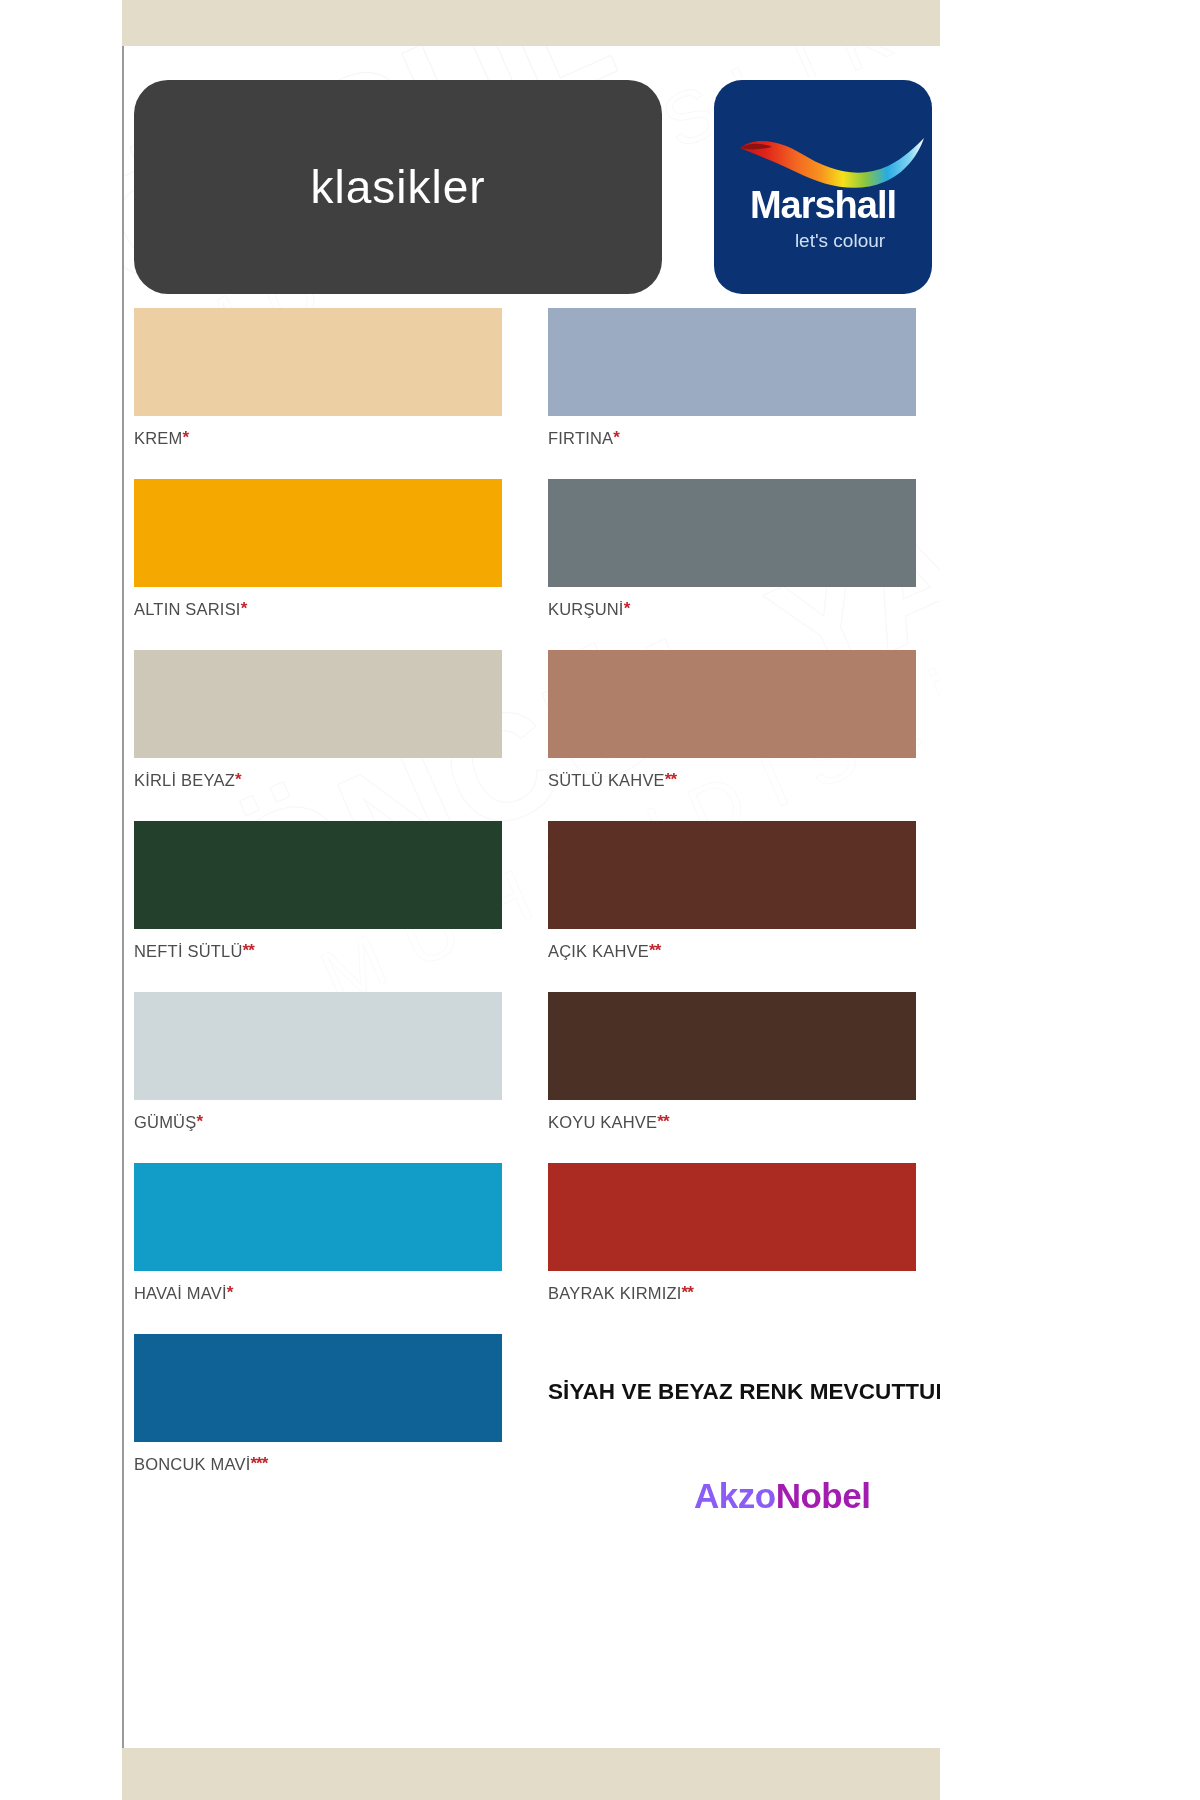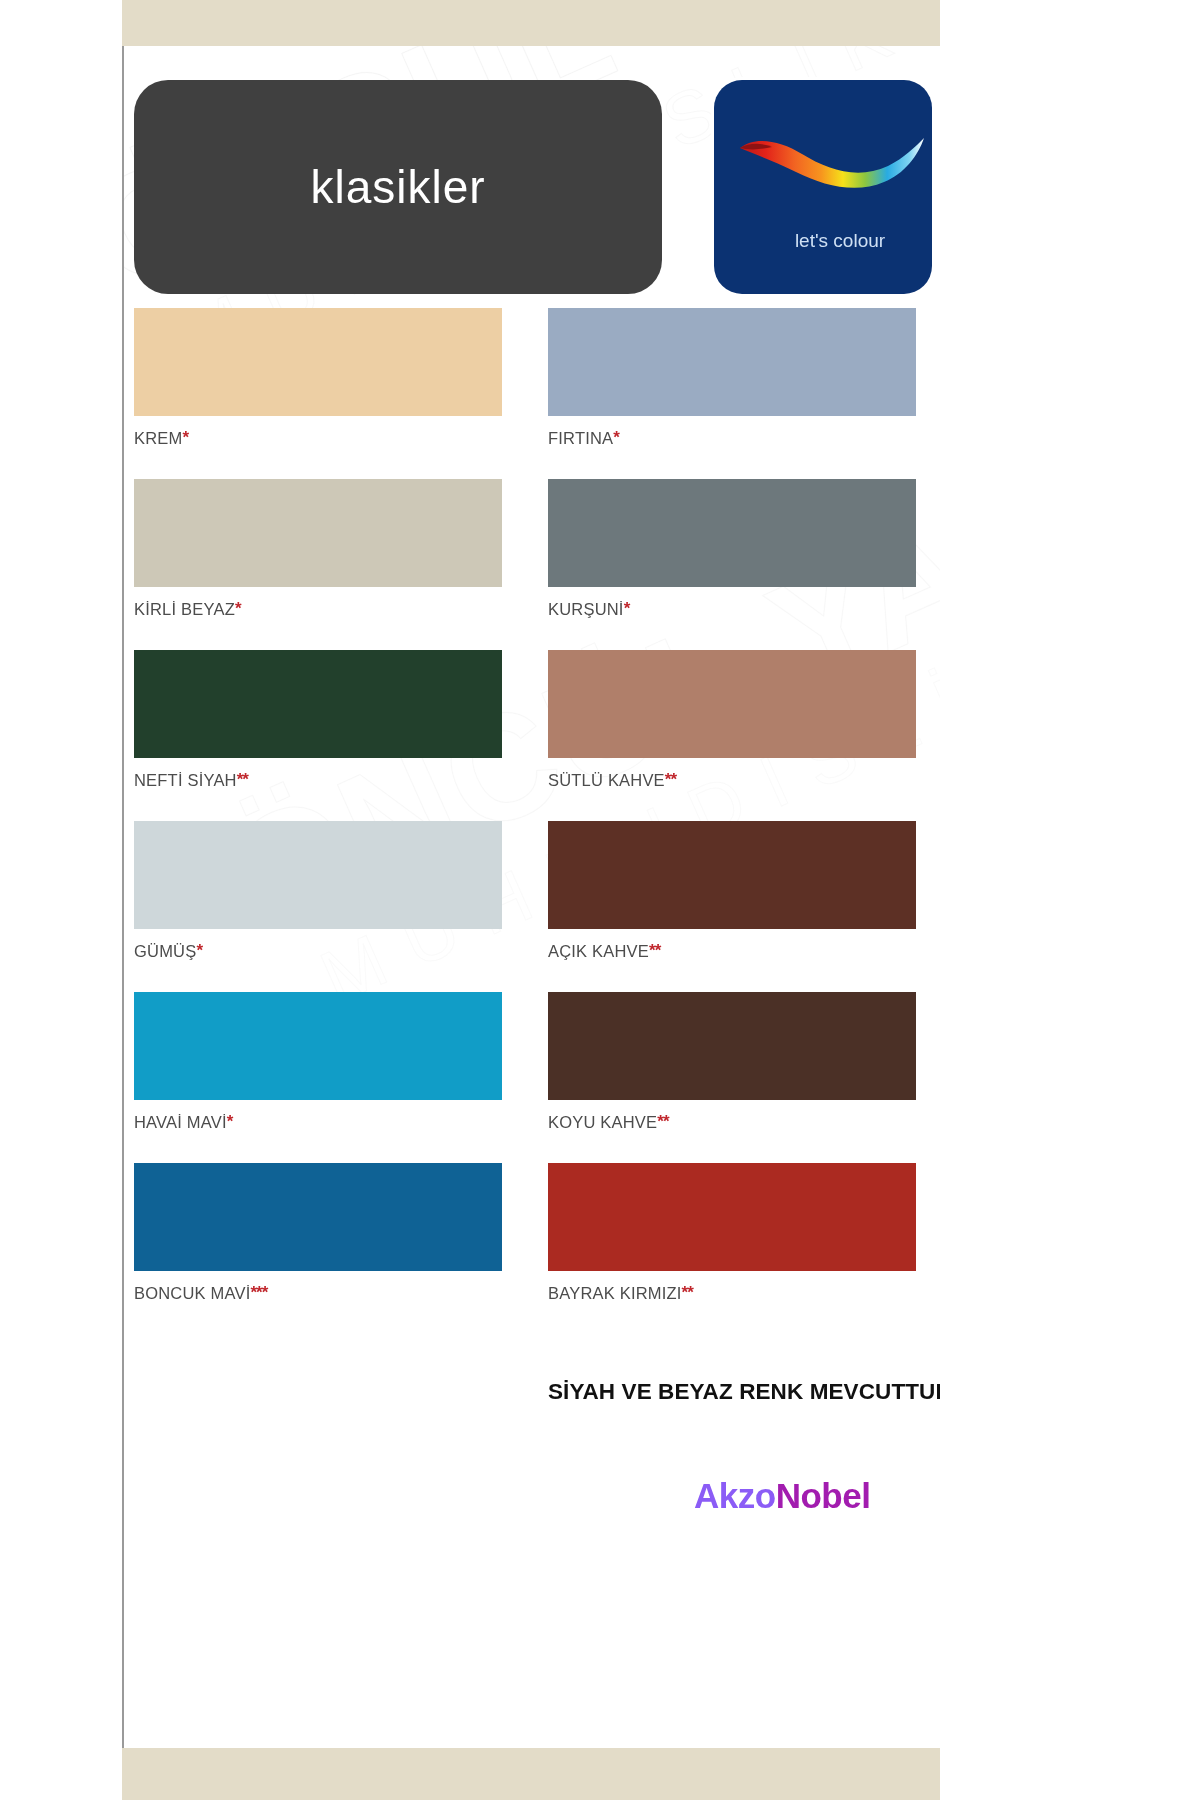--- a/index.html
+++ b/index.html
@@ -267,38 +267,43 @@
               <stop offset="0.68" stop-color="#8cc63f"></stop>
               <stop offset="0.80" stop-color="#29abe2"></stop>
               <stop offset="0.92" stop-color="#7fd4f2"></stop>
               <stop offset="1.00" stop-color="#ffffff"></stop>
             </linearGradient>
           </defs>
           <path d="M12 16 C 26 4, 52 8, 74 22 C 100 38, 130 48, 160 34 C 176 26, 188 14, 196 6
                    C 190 24, 176 42, 156 50 C 128 62, 96 54, 68 40 C 46 29, 26 22, 12 16 Z" fill="url(#swoosh)"></path>
           <path d="M12 16 C 22 10, 34 11, 44 15 C 32 18, 20 18, 12 16 Z" fill="#8f1212"></path>
         </svg>
+        <div class="marshall-word">Marshall</div>
         <div class="marshall-tag">let's colour</div>
       </div>
 
     </div>
 
     <div class="grid">
       <div class="col col-left" id="col-left">
           <div class="swatch-item">
             <div class="swatch-chip" style="background: rgb(237, 207, 164);"></div>
             <div class="swatch-label"><span>KREM</span><span class="stars">*</span></div>
           </div>
           <div class="swatch-item">
+            <div class="swatch-chip" style="background: rgb(245, 168, 0);"></div>
+            <div class="swatch-label"><span>ALTIN SARISI</span><span class="stars">*</span></div>
+          </div>
+          <div class="swatch-item">
             <div class="swatch-chip" style="background: rgb(205, 200, 183);"></div>
             <div class="swatch-label"><span>KİRLİ BEYAZ</span><span class="stars">*</span></div>
           </div>
           <div class="swatch-item">
             <div class="swatch-chip" style="background: rgb(34, 64, 44);"></div>
-            <div class="swatch-label"><span>NEFTİ SİYAH</span><span class="stars">**</span></div>
+            <div class="swatch-label"><span>NEFTİ SÜTLÜ</span><span class="stars">**</span></div>
           </div>
           <div class="swatch-item">
             <div class="swatch-chip" style="background: rgb(206, 215, 218);"></div>
             <div class="swatch-label"><span>GÜMÜŞ</span><span class="stars">*</span></div>
           </div>
           <div class="swatch-item">
             <div class="swatch-chip" style="background: rgb(17, 157, 199);"></div>
             <div class="swatch-label"><span>HAVAİ MAVİ</span><span class="stars">*</span></div>
           </div>
           <div class="swatch-item">

